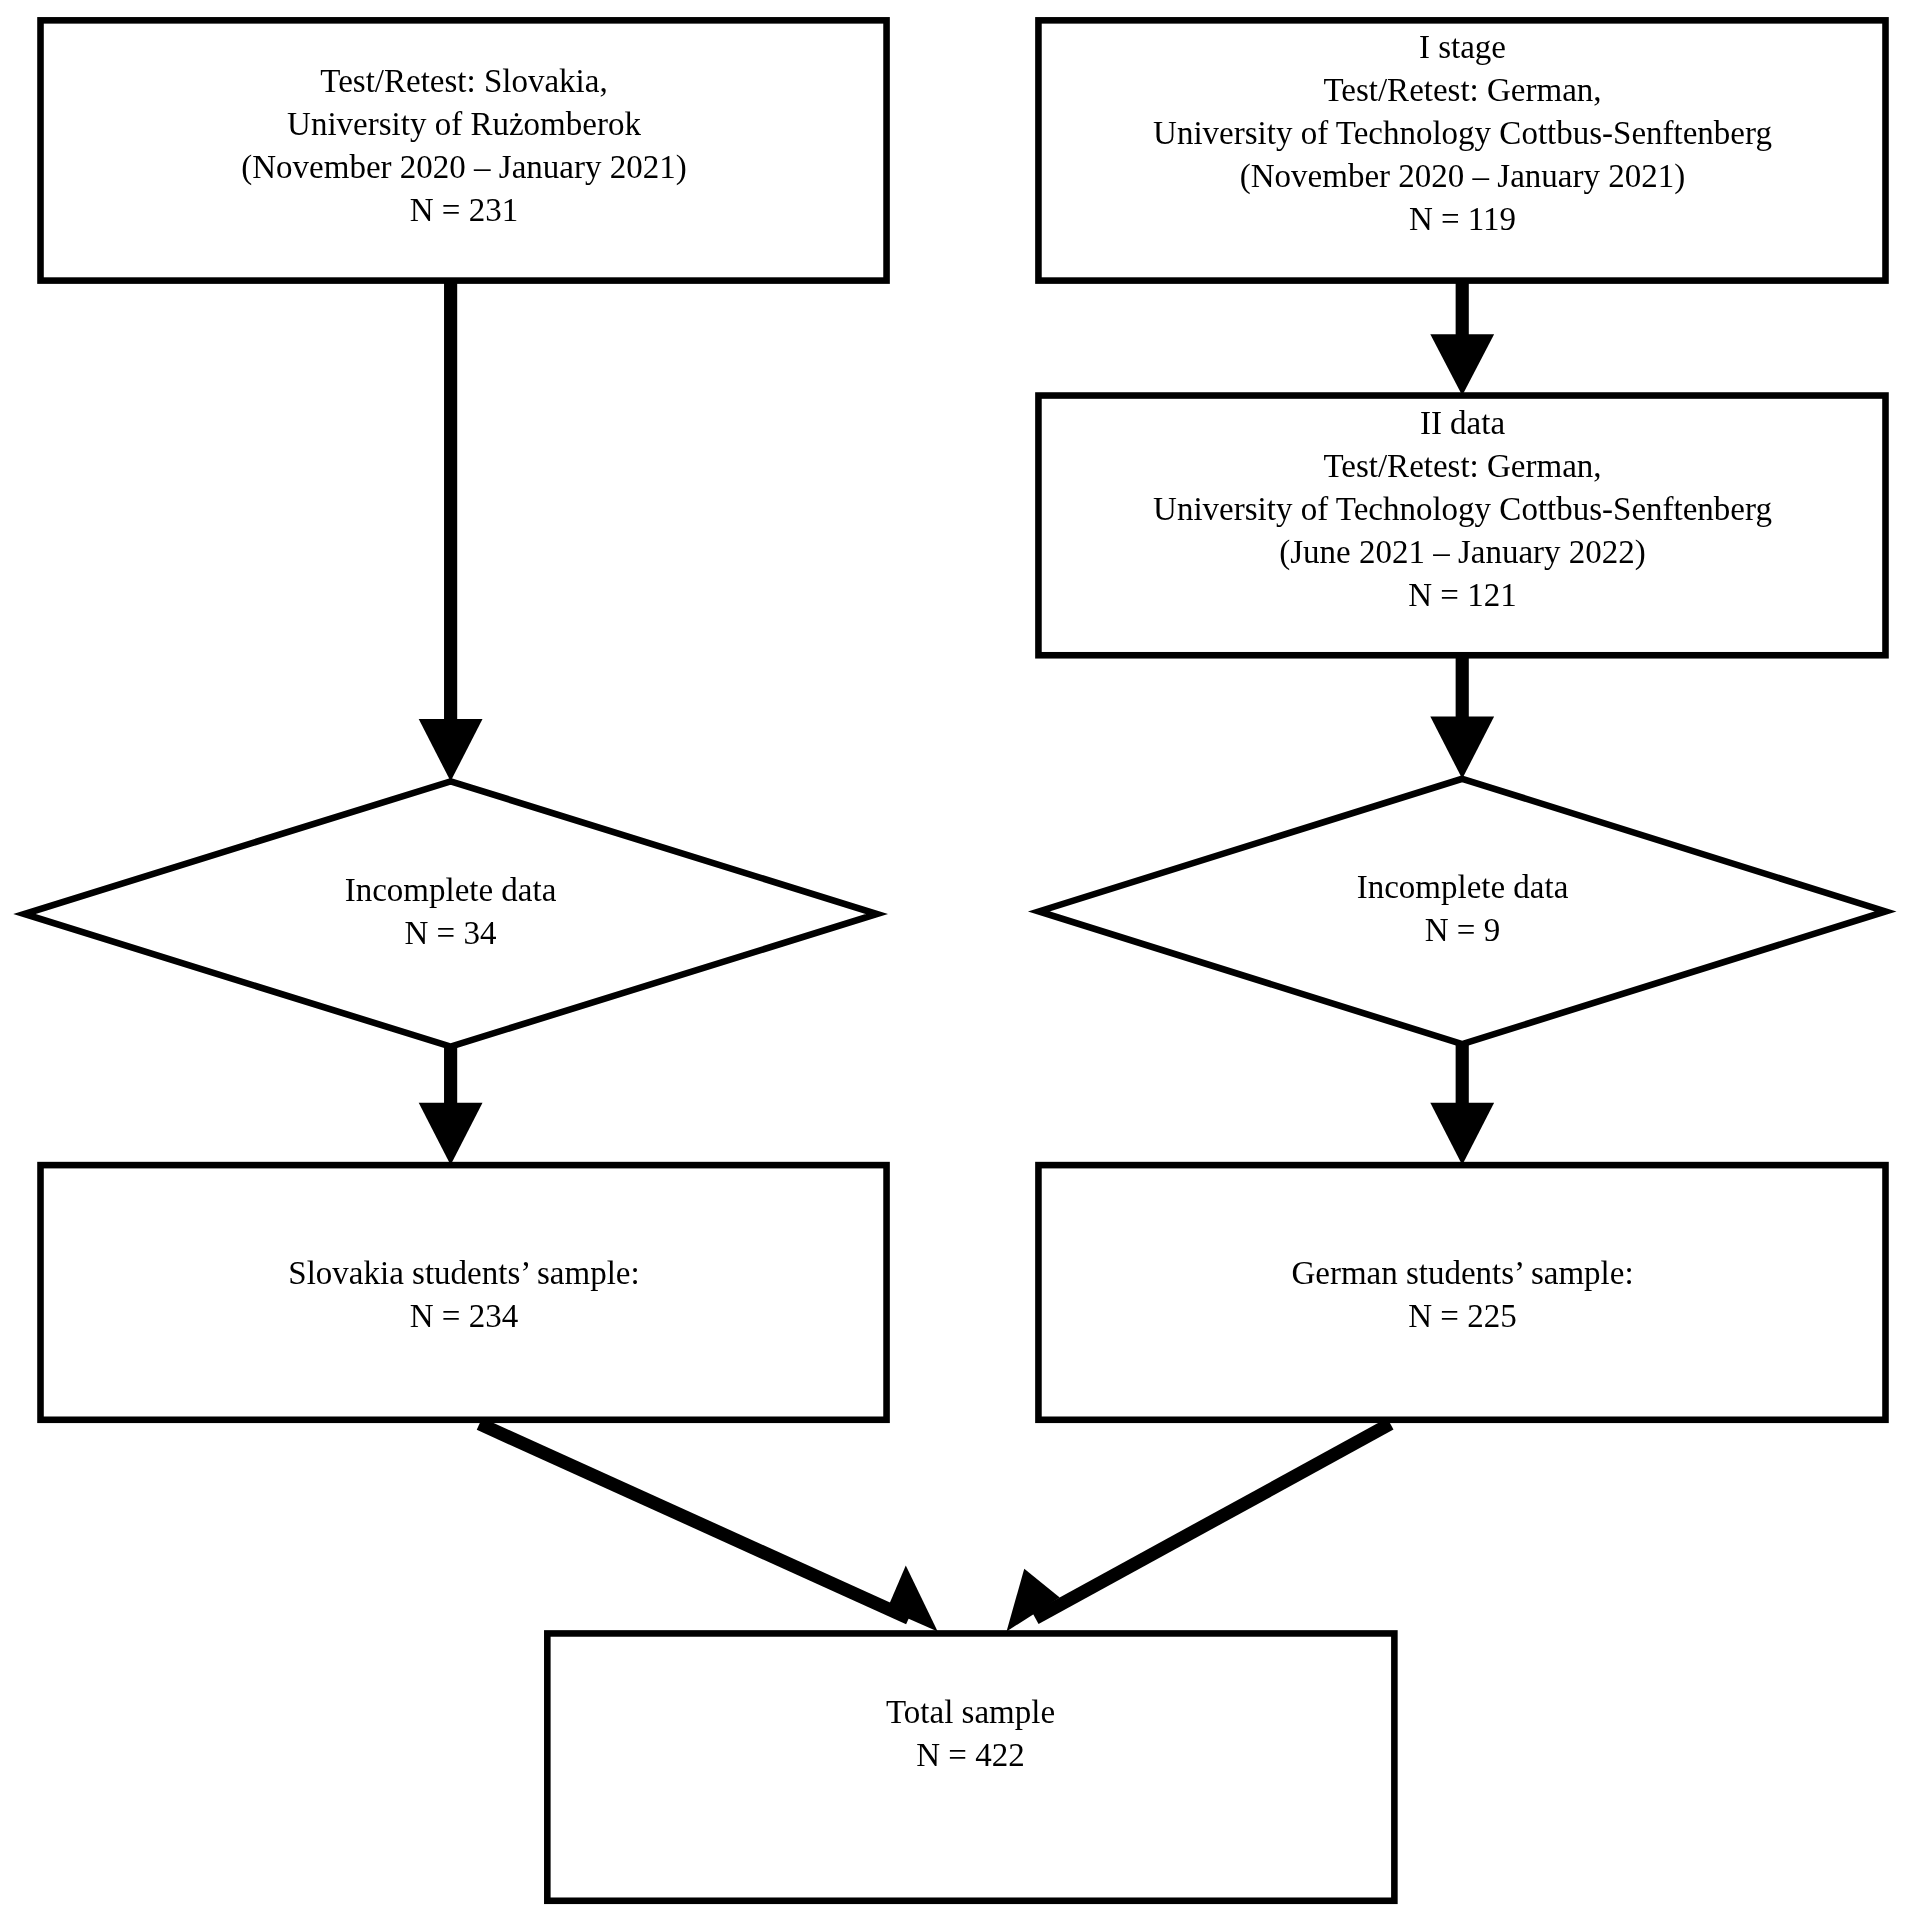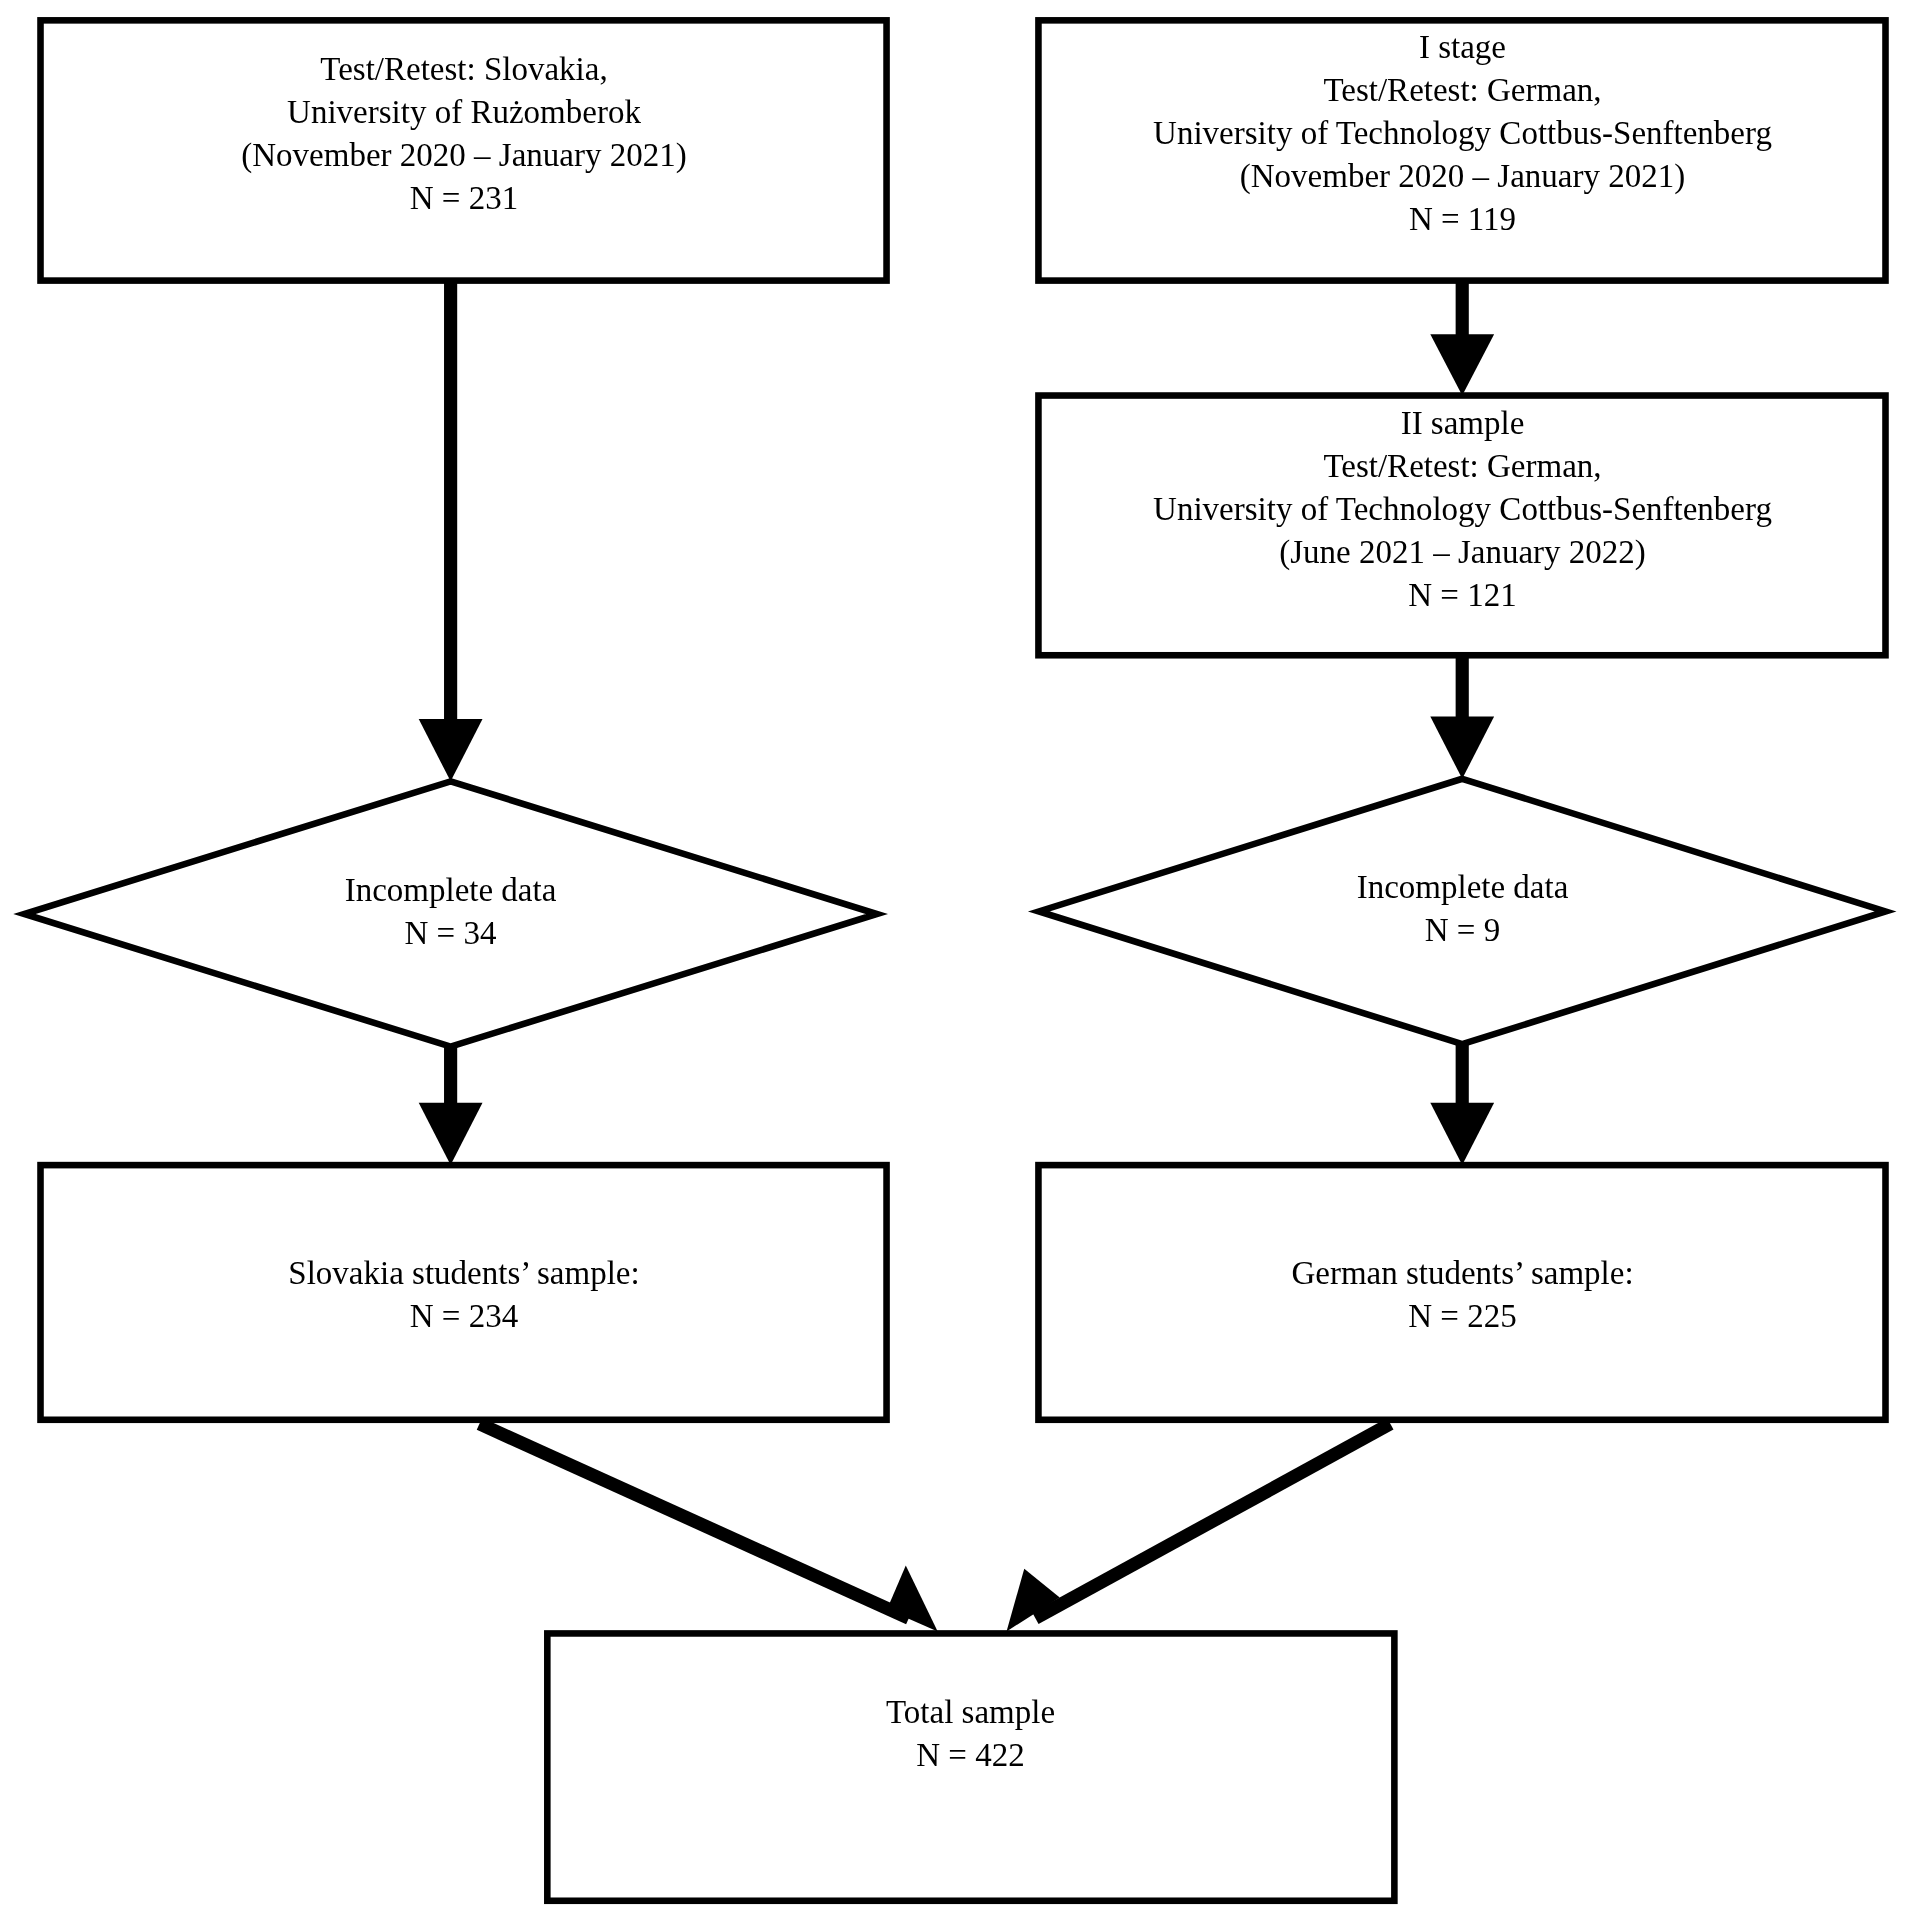--- a/index.html
+++ b/index.html
@@ -104,37 +104,37 @@
       <line class="connector" x1="947" y1="2812" x2="1795" y2="3196"></line>
       <polygon class="arrow-head" points="1852,3222 1752,3178 1789,3092"></polygon>
     </g>
 
     <g>
       <line class="connector" x1="2746" y1="2812" x2="2045" y2="3196"></line>
       <polygon class="arrow-head" points="1988,3222 2023,3098 2093,3155"></polygon>
     </g>
   </svg>
 
-  <div class="node-text" style="left:41px; top:48px; width:846px;">
+  <div class="node-text" style="left:41px; top:60px; width:846px;">
     <span class="tline">Test/Retest: Slovakia,</span>
     <span class="tline">University of Rużomberok</span>
     <span class="tline">(November 2020 – January 2021)</span>
     <span class="tline">N = 231</span>
   </div>
 
   <div class="node-text" style="left:1039px; top:26px; width:847px;">
     <span class="tline">I stage</span>
     <span class="tline">Test/Retest: German,</span>
     <span class="tline">University of Technology Cottbus-Senftenberg</span>
     <span class="tline">(November 2020 – January 2021)</span>
     <span class="tline">N = 119</span>
   </div>
 
   <div class="node-text" style="left:1039px; top:402px; width:847px;">
-    <span class="tline">II sample</span>
+    <span class="tline">II data</span>
     <span class="tline">Test/Retest: German,</span>
     <span class="tline">University of Technology Cottbus-Senftenberg</span>
     <span class="tline">(June 2021 – January 2022)</span>
     <span class="tline">N = 121</span>
   </div>
 
   <div class="node-text" style="left:24px; top:869px; width:853px;">
     <span class="tline">Incomplete data</span>
     <span class="tline">N = 34</span>
   </div>

